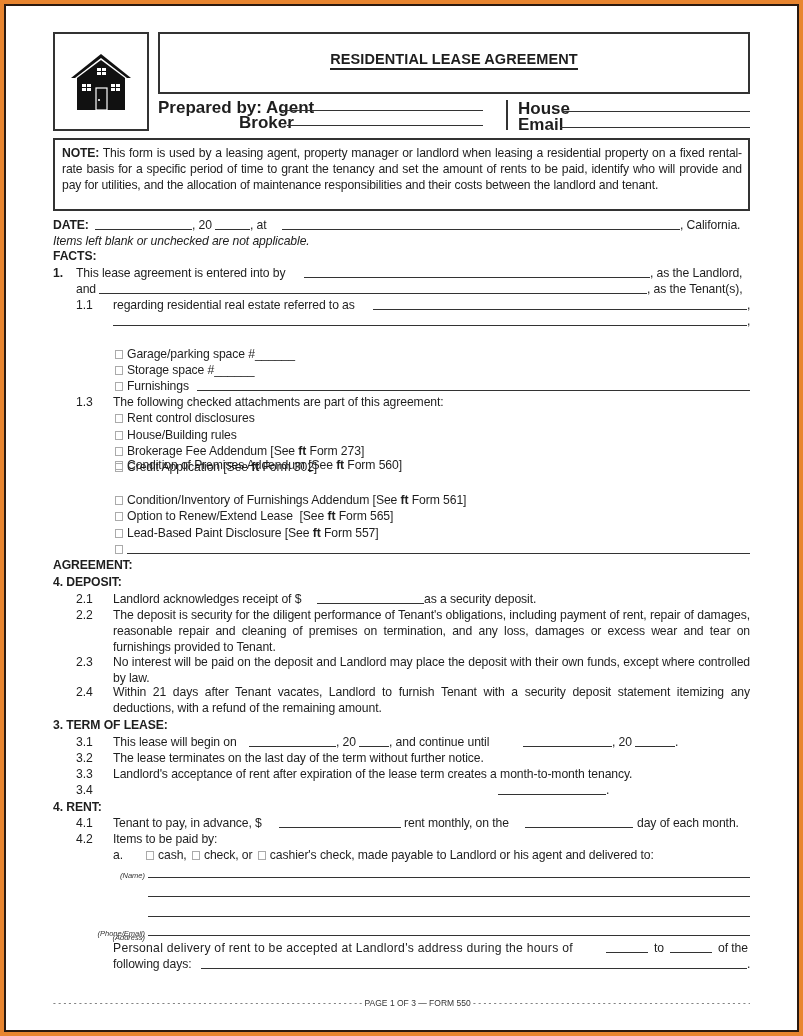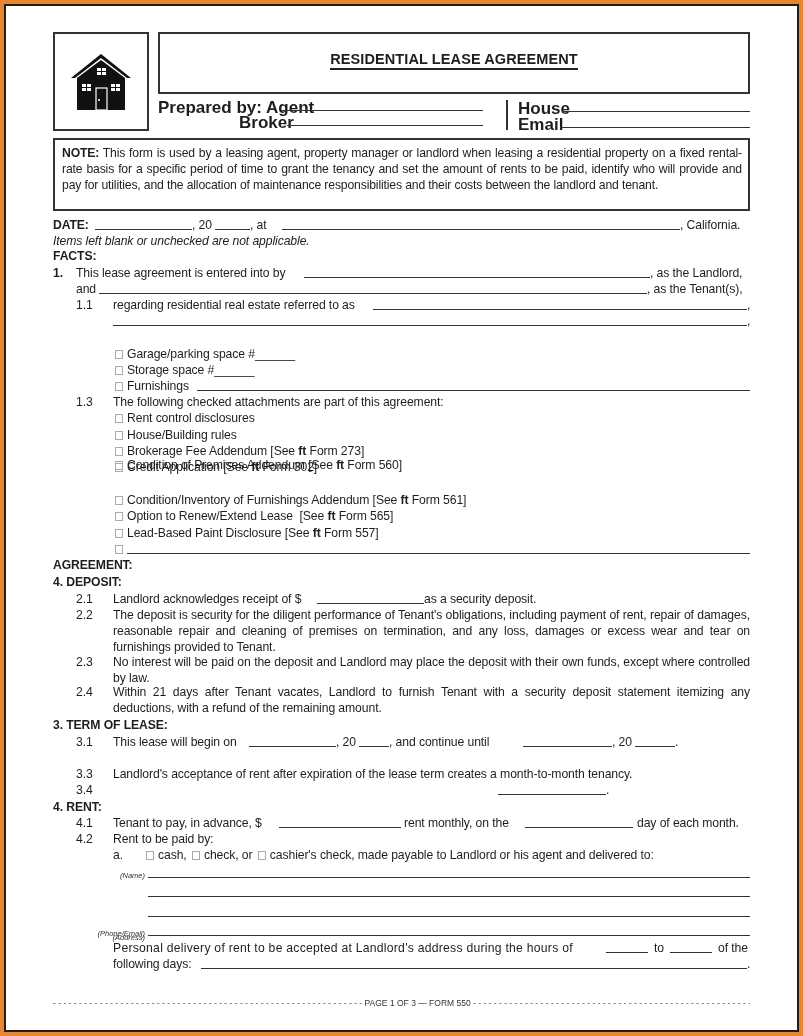--- a/index.html
+++ b/index.html
@@ -196,20 +196,24 @@
     <span class="abs" style="left:60px;">This lease will begin on</span>
     <div class="fill" style="left:196px;top:0;width:87px;"></div>
     <span class="abs" style="left:283px;">, 20</span>
     <div class="fill" style="left:306px;top:0;width:30px;"></div>
     <span class="abs" style="left:336px;">, and continue until</span>
     <div class="fill" style="left:470px;top:0;width:89px;"></div>
     <span class="abs" style="left:559px;">, 20</span>
     <div class="fill" style="left:582px;top:0;width:40px;"></div>
     <span class="abs" style="left:622px;">.</span>
   </div>
+  <div class="row" style="top:750px;">
+    <span class="abs" style="left:23px;">3.2</span>
+    <span class="abs" style="left:60px;">The lease terminates on the last day of the term without further notice.</span>
+  </div>
   <div class="row" style="top:766px;">
     <span class="abs" style="left:23px;">3.3</span>
     <span class="abs" style="left:60px;">Landlord's acceptance of rent after expiration of the lease term creates a month-to-month tenancy.</span>
   </div>
   <div class="row" style="top:782px;">
     <span class="abs" style="left:23px;">3.4</span>
     <div class="fill" style="left:445px;top:0;width:108px;"></div>
     <span class="abs" style="left:553px;">.</span>
   </div>
 
@@ -217,21 +221,21 @@
   <div class="row" style="top:815px;">
     <span class="abs" style="left:23px;">4.1</span>
     <span class="abs" style="left:60px;">Tenant to pay, in advance, $</span>
     <div class="fill" style="left:226px;top:0;width:122px;"></div>
     <span class="abs" style="left:351px;">rent monthly, on the</span>
     <div class="fill" style="left:472px;top:0;width:108px;"></div>
     <span class="abs" style="left:584px;">day of each month.</span>
   </div>
   <div class="row" style="top:831px;">
     <span class="abs" style="left:23px;">4.2</span>
-    <span class="abs" style="left:60px;">Rent to be paid by:</span>
+    <span class="abs" style="left:60px;">Items to be paid by:</span>
   </div>
   <div class="row" style="top:847px;">
     <span class="abs" style="left:60px;">a.</span>
     <span class="abs" style="left:93px;">
       <span class="cb"></span><span>cash,</span>
       <span class="cb" style="margin-left:2px;"></span><span>check, or</span>
       <span class="cb" style="margin-left:2px;"></span><span>cashier's check, made payable to Landlord or his agent and delivered to:</span>
     </span>
   </div>
 

